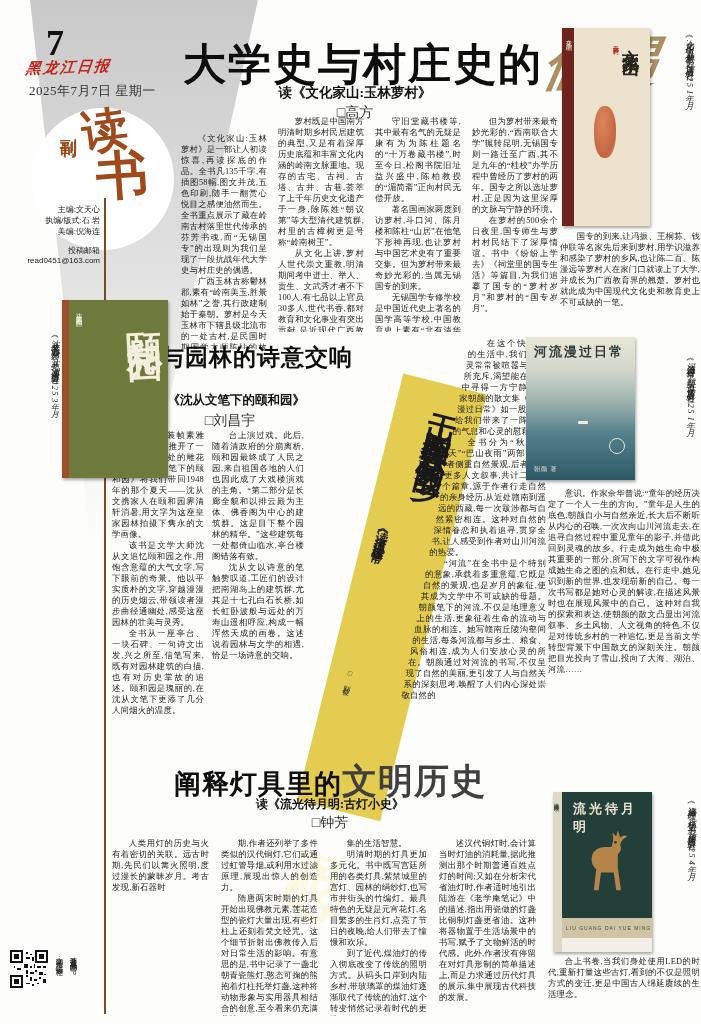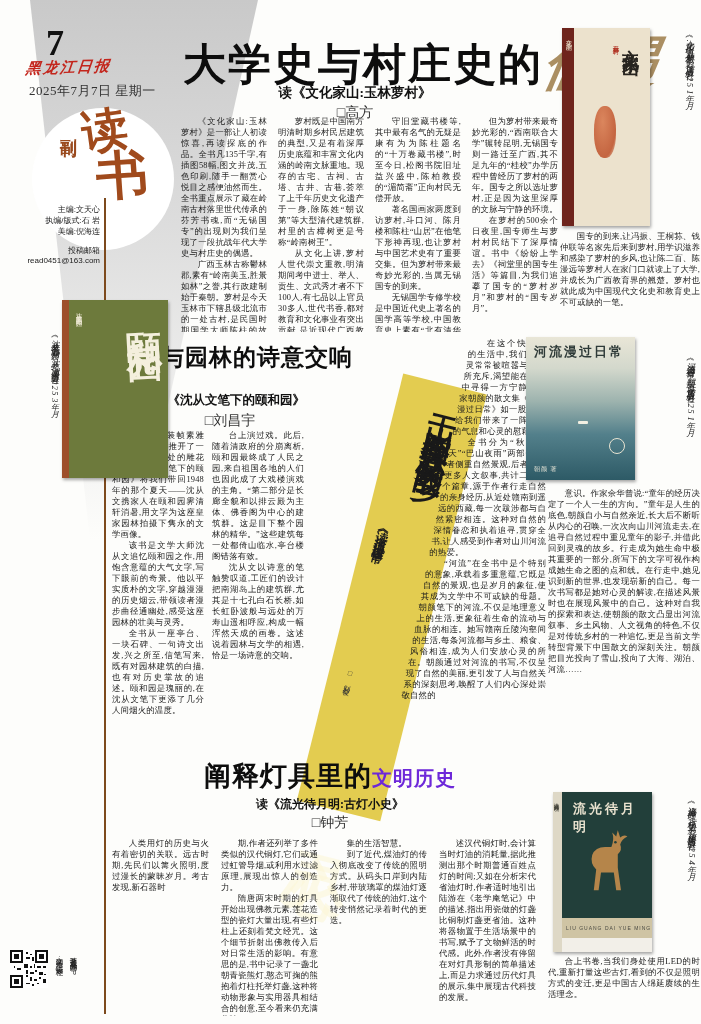--- a/index.html
+++ b/index.html
@@ -75,21 +75,21 @@
   .cover3{position:absolute;left:526px;top:337px;width:109px;height:143px;box-shadow:1px 2px 3px rgba(0,0,0,.35);
           background:linear-gradient(180deg,#e9e6d7 0%,#d3d8cc 22%,#9db3ae 45%,#53808b 68%,#2d5a66 100%);}
   .cover3 .t{position:absolute;left:8px;top:6px;font-size:13px;font-weight:900;color:#2e3a38;letter-spacing:2px;}
   .cover3 .boat{position:absolute;left:52px;top:84px;width:10px;height:3px;background:#f2efe2;border-radius:1px;}
   .cover3 .stamp{position:absolute;right:10px;bottom:26px;width:14px;height:14px;border:1px solid #e8e4d2;border-radius:50%;}
   .cover3 .a{position:absolute;left:8px;bottom:6px;font-size:6px;color:#e8e6d8;letter-spacing:1px;}
   .cap3{left:657px;top:355px;width:40px;height:122px;}
   
   .h4wrap{position:absolute;left:108px;top:758px;width:444px;text-align:center;white-space:nowrap;}
   .h4main{font-size:27px;font-weight:900;letter-spacing:1px;color:#0d0d0d;font-family:"Liberation Sans",sans-serif;}
-  .h4accent{font-size:20px;font-weight:900;letter-spacing:1px;color:#6d28d9;font-family:"Liberation Sans",sans-serif;}
+  .h4accent{font-size:35px;font-weight:900;letter-spacing:1px;color:#404040;font-family:"Liberation Sans",sans-serif;}
   .a4sub{left:108px;top:796px;width:444px;font-size:12px;}
   .a4by{left:108px;top:814px;width:444px;}
   
   .cover4{position:absolute;left:553px;top:792px;width:99px;height:160px;background:#223f3a;box-shadow:1px 2px 3px rgba(0,0,0,.35);}
   .cover4 .spine{position:absolute;left:0;top:0;width:9px;height:100%;background:#ded8c6;}
   .cover4 .spinetxt{position:absolute;left:1px;top:6px;writing-mode:vertical-rl;font-size:5.5px;color:#3a3a32;letter-spacing:1px;}
   .cover4 .t{position:absolute;left:20px;top:8px;font-size:13px;font-weight:900;color:#e9e2cf;letter-spacing:3px;}
   .cover4 .band1{position:absolute;left:9px;bottom:14px;width:90px;height:20px;background:#cfc4a4;}
   .cover4 .py{position:absolute;left:4px;top:7px;font-size:5px;color:#4a4a42;letter-spacing:1px;font-family:"Liberation Sans",sans-serif;}
   .cover4 .band2{position:absolute;left:9px;bottom:0;width:90px;height:14px;background:#f2efe8;}
@@ -122,21 +122,21 @@
     </div>
   <div class="submit">投稿邮箱</div>
   <div class="email">read0451@163.com</div>
   <div class="vrule"></div>
 
   <div class="h1wrap">
     <span class="h1main">大学史与村庄史的</span><span class="h1accent">偶遇</span>
   </div>
   <div class="subtitle a1sub">读《文化家山:玉林萝村》</div>
   <div class="byline a1by">□高方</div>
-  <div class="col" style="left:181px;top:116px;width:86px;height:216px;">
+  <div class="col" style="left:181px;top:133px;width:86px;height:216px;">
       <p class="para">《文化家山:玉林萝村》是一部让人初读惊喜,再读探底的作品。全书凡135千字,有插图58幅,图文并茂,五色印刷,随手一翻赏心悦目之感便油然而生。全书重点展示了藏在岭南古村落里世代传承的芬芳书魂,而“无锡国专”的出现则为我们呈现了一段抗战年代大学史与村庄史的偶遇。</p>
       <p class="para">广西玉林古称鬱林郡,素有“岭南美玉,胜景如林”之誉,其行政建制始于秦朝。萝村是今天玉林市下辖县级北流市的一处古村,是民国时期国学大师陈柱的故乡,其历史可追溯至明朝,建村时间超过570年。</p>
     </div>
   <div class="col" style="left:278px;top:116px;width:86px;height:216px;">
       <p class="para">萝村既是中国南方明清时期乡村民居建筑的典型,又是有着深厚历史底蕴和丰富文化内涵的岭南文脉重地。现存的古宅、古祠、古塔、古井、古巷,荟萃了上千年历史文化遗产于一身,除陈姓“朝议第”等大型清代建筑群,村里的古樟树更是号称“岭南树王”。</p>
       <p class="para">从文化上讲,萝村人世代崇文重教,明清期间考中进士、举人、贡生、文武秀才者不下100人,有七品以上官员30多人,世代书香,都对教育和文化事业有突出贡献,是近现代广西教育的一脉源头。</p>
     </div>
   <div class="col" style="left:375px;top:116px;width:86px;height:216px;">
       <p class="para">守旧堂藏书楼等,其中最有名气的无疑是康有为为陈柱题名的“十万卷藏书楼”,时至今日,松阁书院旧址益兴盛中,陈柏教授的“湄简斋”正向村民无偿开放。</p>
       <p class="para">著名国画家两度到访萝村,斗口河、陈月楼和陈柱“山居”在他笔下形神再现,也让萝村与中国艺术史有了重要交集。但为萝村带来最奇妙光彩的,当属无锡国专的到来。</p>
@@ -212,20 +212,21 @@
   <div class="byline a4by">□钟芳</div>
   <div class="col" style="left:112px;top:838px;width:97px;height:178px;">
       <p class="para">人类用灯的历史与火有着密切的关联。远古时期,先民们以篝火照明,度过漫长的蒙昧岁月。考古发现,新石器时</p>
     </div>
   <div class="col" style="left:221px;top:838px;width:97px;height:178px;">
       <p class="para">期,作者还列举了多件类似的汉代铜灯,它们或通过虹管导烟,或利用水过滤原理,展现出惊人的创造力。</p>
       <p class="para">隋唐两宋时期的灯具开始出现佛教元素,莲花造型的瓷灯大量出现,有些灯柱上还刻着梵文经咒。这个细节折射出佛教传入后对日常生活的影响。有意思的是,书中记录了一盏北朝青瓷熊灯,憨态可掬的熊抱着灯柱托举灯盏,这种将动物形象与实用器具相结合的创意,至今看来仍充满趣味。</p>
     </div>
   <div class="col" style="left:330px;top:838px;width:97px;height:178px;">
       <p class="para">集的生活智慧。</p>
+      <p class="para">明清时期的灯具更加多元化。书中既写宫廷所用的各类灯具,紫禁城里的宫灯、园林的绢纱灯,也写市井街头的竹编灯。最具特色的无疑是元宵花灯,名目繁多的生肖灯,点亮了节日的夜晚,给人们带去了憧憬和欢乐。</p>
       <p class="para">到了近代,煤油灯的传入彻底改变了传统的照明方式。从码头口岸到内陆乡村,带玻璃罩的煤油灯逐渐取代了传统的油灯,这个转变悄然记录着时代的更迭。</p>
     </div>
   <div class="col" style="left:439px;top:838px;width:97px;height:178px;">
       <p class="para">述汉代铜灯时,会计算当时灯油的消耗量,据此推测出那个时期普通百姓点灯的时间;又如在分析宋代省油灯时,作者适时地引出陆游在《老学庵笔记》中的描述,指出用瓷做的灯盏比铜制灯盏更省油。这种将器物置于生活场景中的书写,赋予了文物鲜活的时代感。此外,作者没有停留在对灯具形制的简单描述上,而是力求通过历代灯具的展示,集中展现古代科技的发展。</p>
     </div>
   <div class="col" style="left:548px;top:956px;width:152px;height:60px;">
       <p class="para">合上书卷,当我们身处使用LED的时代,重新打量这些古灯,看到的不仅是照明方式的变迁,更是中国古人绵延赓续的生活理念。</p>
     </div>
 
   <div class="cover4">

